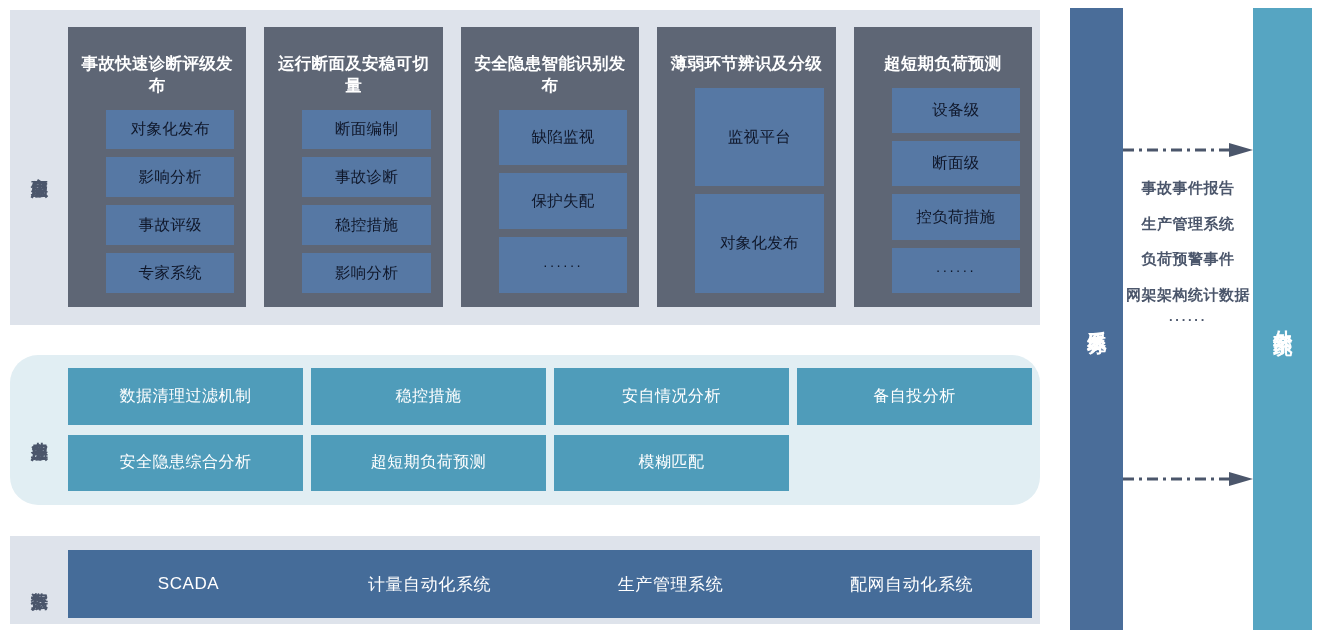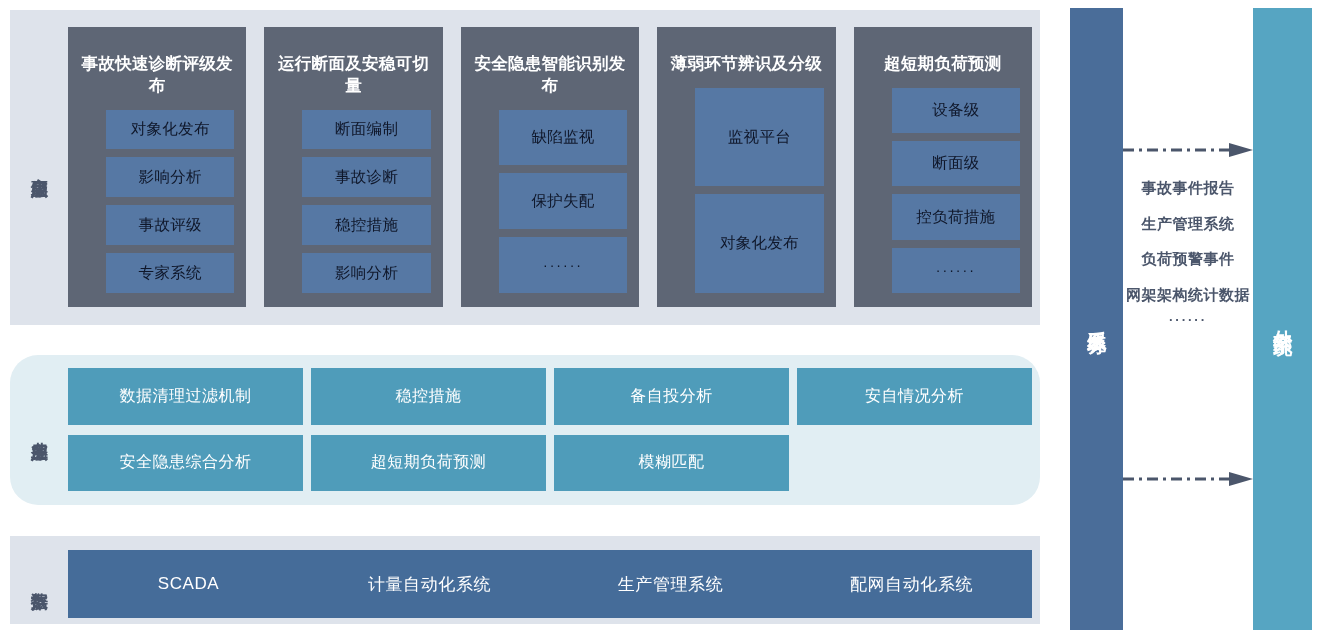--- a/index.html
+++ b/index.html
@@ -257,22 +257,22 @@
         </div>
 
       </div>
     </div>
 
     <div class="band band-business">
       <div class="band-label">业务应用层</div>
       <div class="biz-grid">
         <div class="biz-item">数据清理过滤机制</div>
         <div class="biz-item">稳控措施</div>
+        <div class="biz-item">安自情况分析</div>
         <div class="biz-item">备自投分析</div>
-        <div class="biz-item">安自情况分析</div>
         <div class="biz-item">安全隐患综合分析</div>
         <div class="biz-item">超短期负荷预测</div>
         <div class="biz-item">模糊匹配</div>
       </div>
     </div>
 
     <div class="band band-data">
       <div class="band-label">数据层</div>
       <div class="data-row">
         <div class="data-item">SCADA</div>

